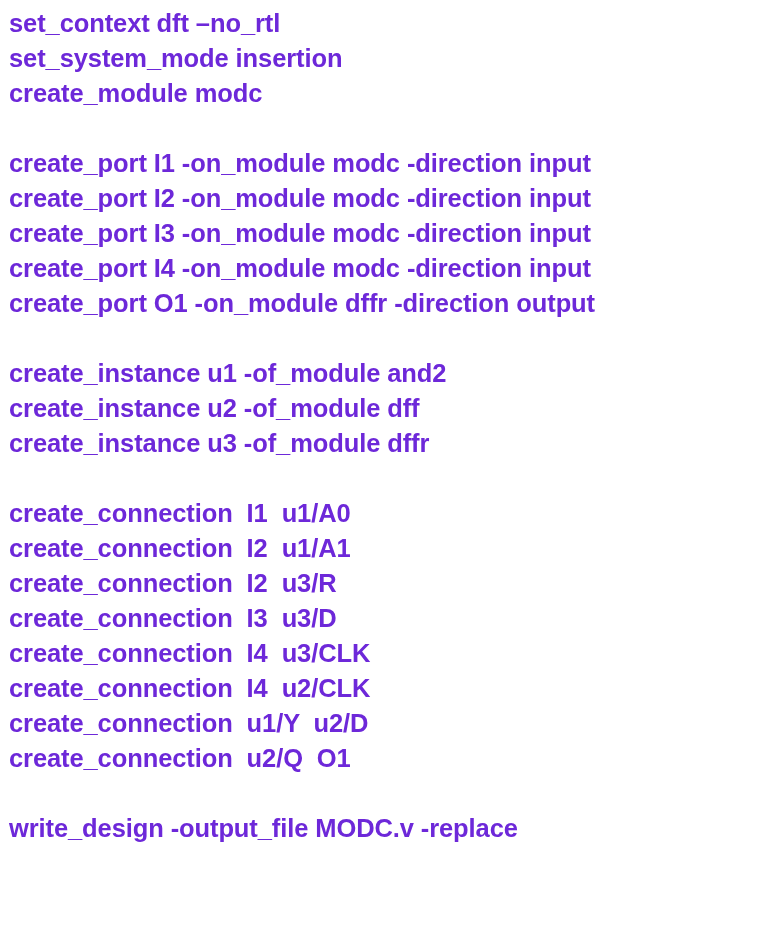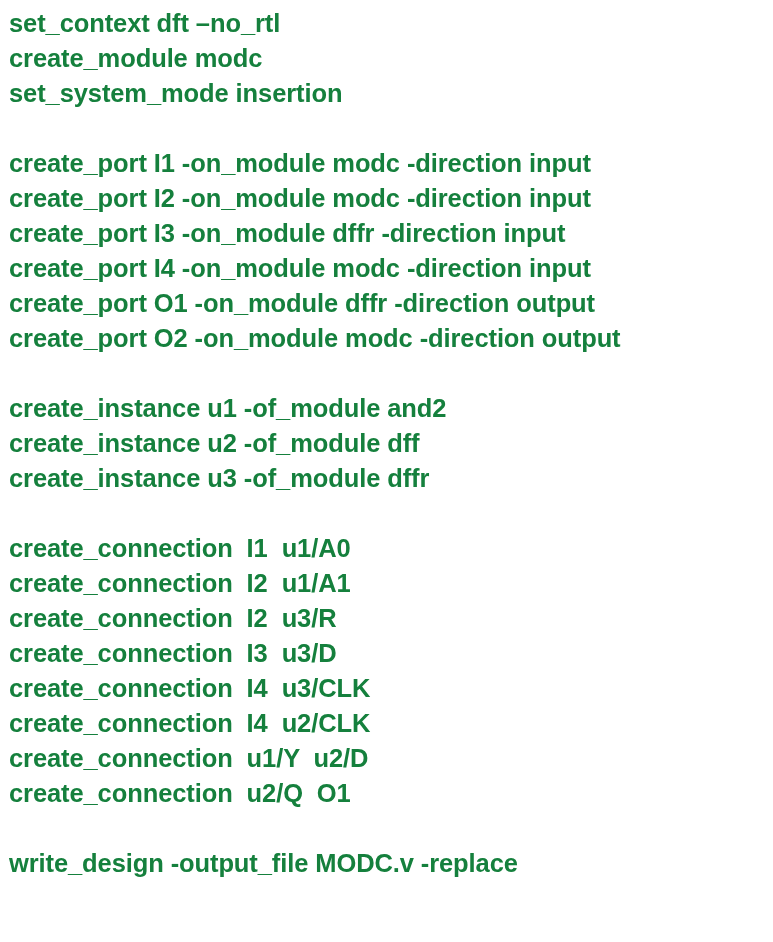--- a/index.html
+++ b/index.html
@@ -22,44 +22,43 @@
     margin: 0;
     padding: 0;
     list-style: none;
   }
   .code-line {
     font-family: "Liberation Sans", "DejaVu Sans", sans-serif;
     font-weight: bold;
     font-size: 25.5px;
     line-height: 35px;
     height: 35px;
-    color: #15803d;
+    color: #6d28d9;
     white-space: pre;
     letter-spacing: -0.1px;
     -webkit-font-smoothing: none;
   }
   .code-line.blank {
     color: transparent;
   }
 </style>
 </head>
 <body>
 
 <div id="script-page">
   <div class="code-listing">
       <div class="code-line">set_context dft –no_rtl</div>
+      <div class="code-line">set_system_mode insertion</div>
       <div class="code-line">create_module modc</div>
-      <div class="code-line">set_system_mode insertion</div>
       <div class="code-line blank"></div>
       <div class="code-line">create_port I1 -on_module modc -direction input</div>
       <div class="code-line">create_port I2 -on_module modc -direction input</div>
-      <div class="code-line">create_port I3 -on_module dffr -direction input</div>
+      <div class="code-line">create_port I3 -on_module modc -direction input</div>
       <div class="code-line">create_port I4 -on_module modc -direction input</div>
       <div class="code-line">create_port O1 -on_module dffr -direction output</div>
-      <div class="code-line">create_port O2 -on_module modc -direction output</div>
       <div class="code-line blank"></div>
       <div class="code-line">create_instance u1 -of_module and2</div>
       <div class="code-line">create_instance u2 -of_module dff</div>
       <div class="code-line">create_instance u3 -of_module dffr</div>
       <div class="code-line blank"></div>
       <div class="code-line">create_connection  I1  u1/A0</div>
       <div class="code-line">create_connection  I2  u1/A1</div>
       <div class="code-line">create_connection  I2  u3/R</div>
       <div class="code-line">create_connection  I3  u3/D</div>
       <div class="code-line">create_connection  I4  u3/CLK</div>

